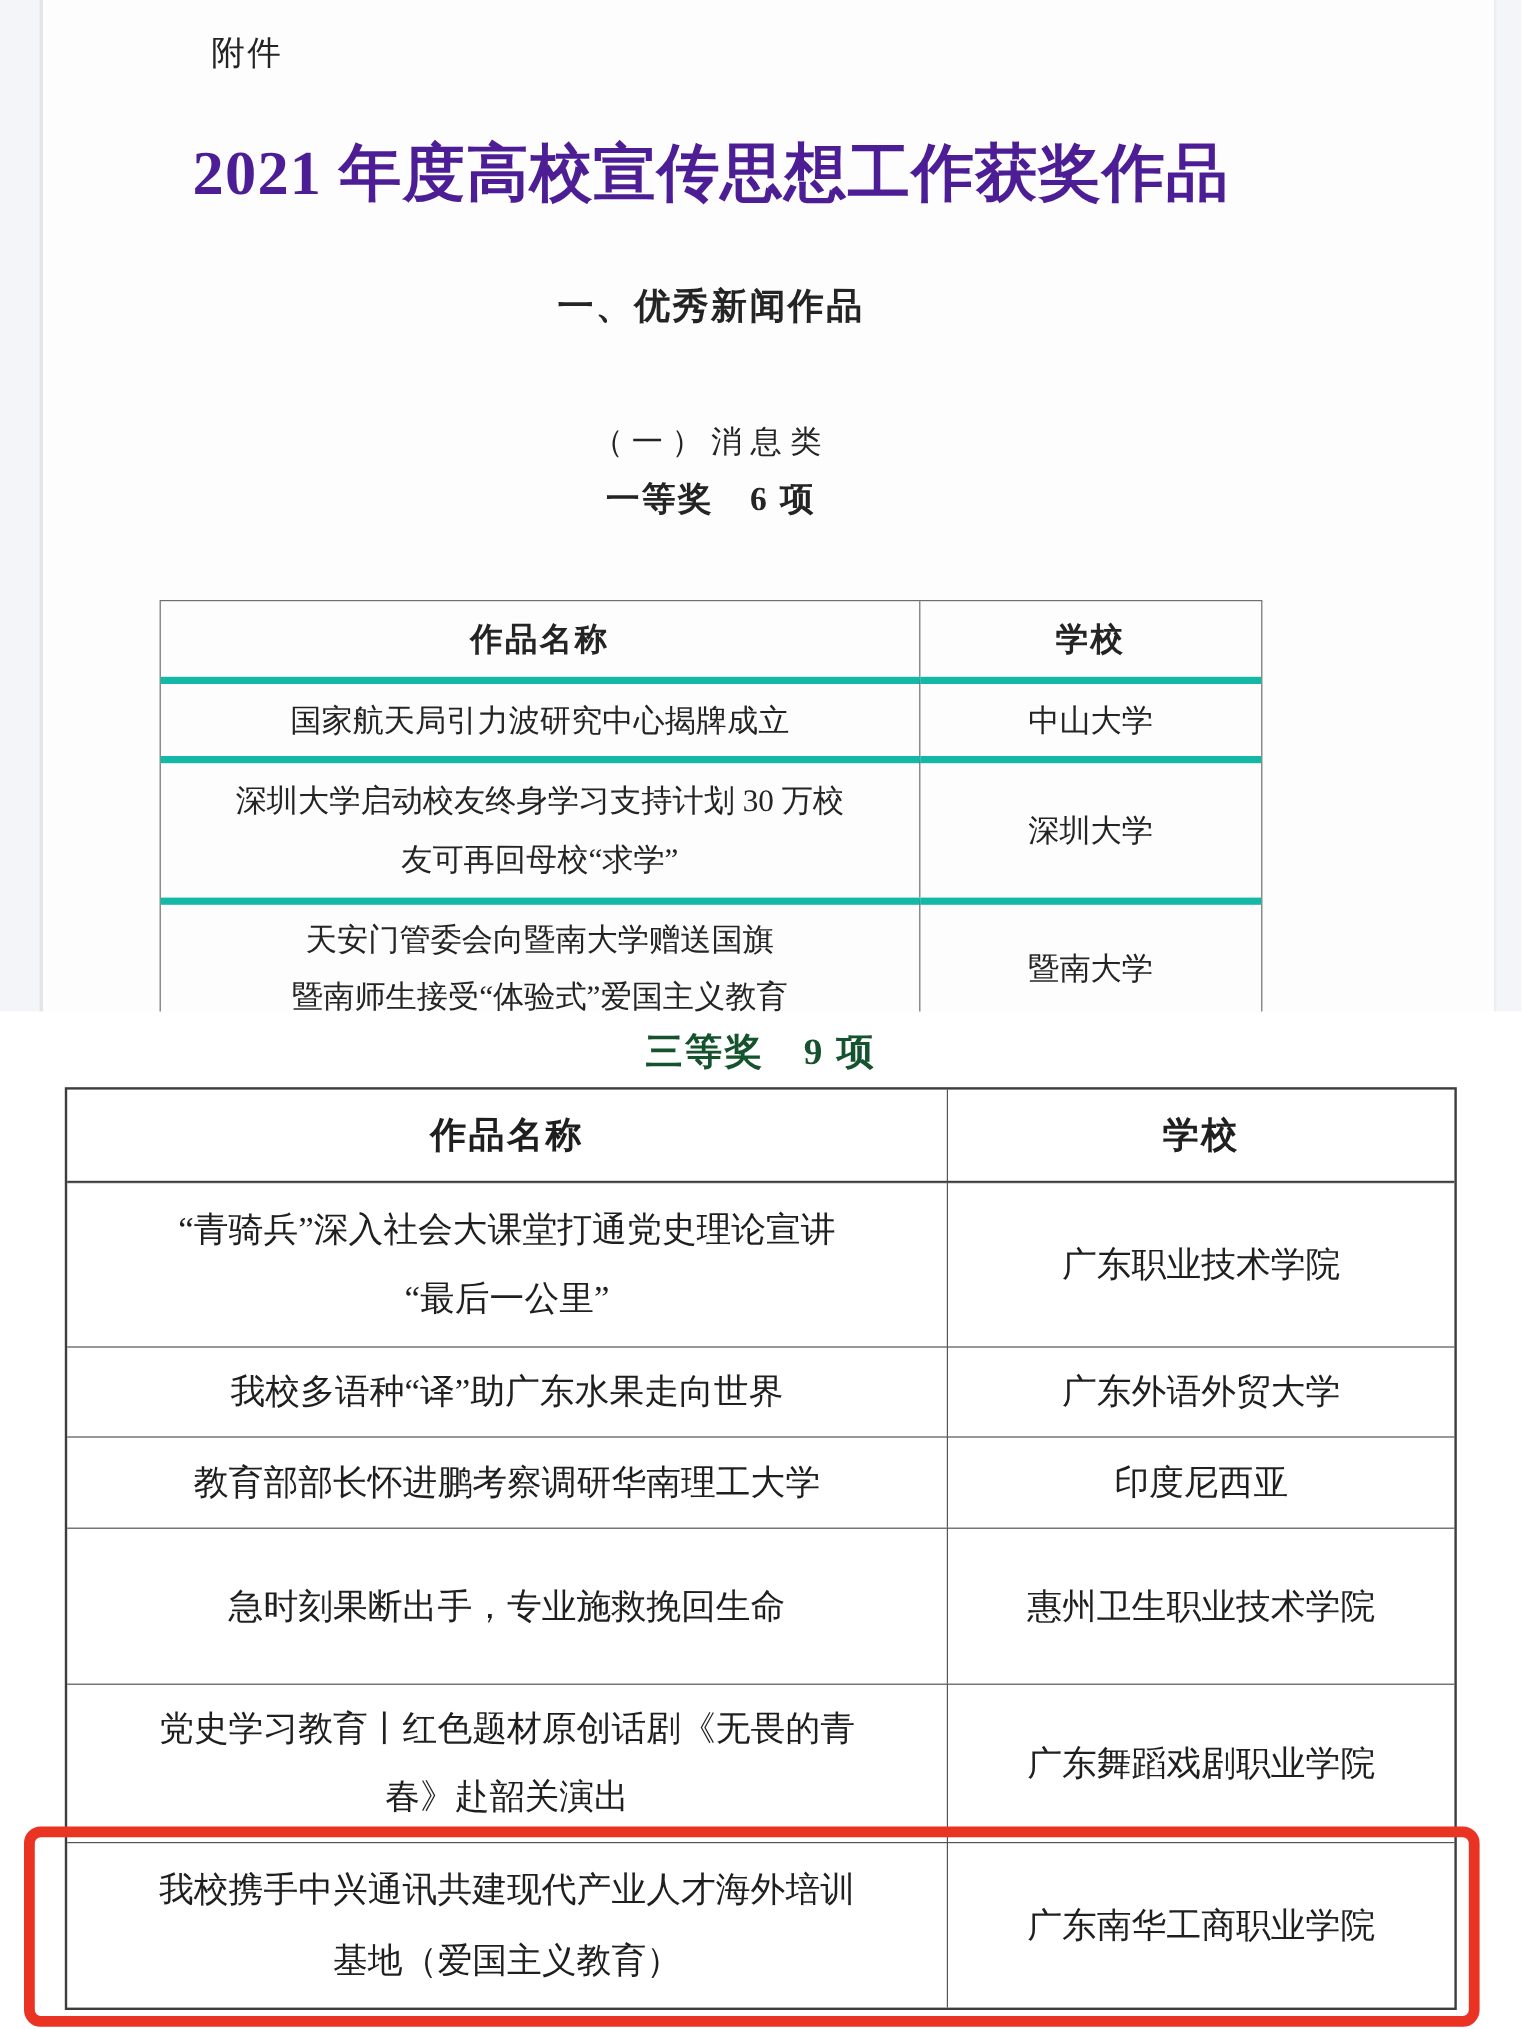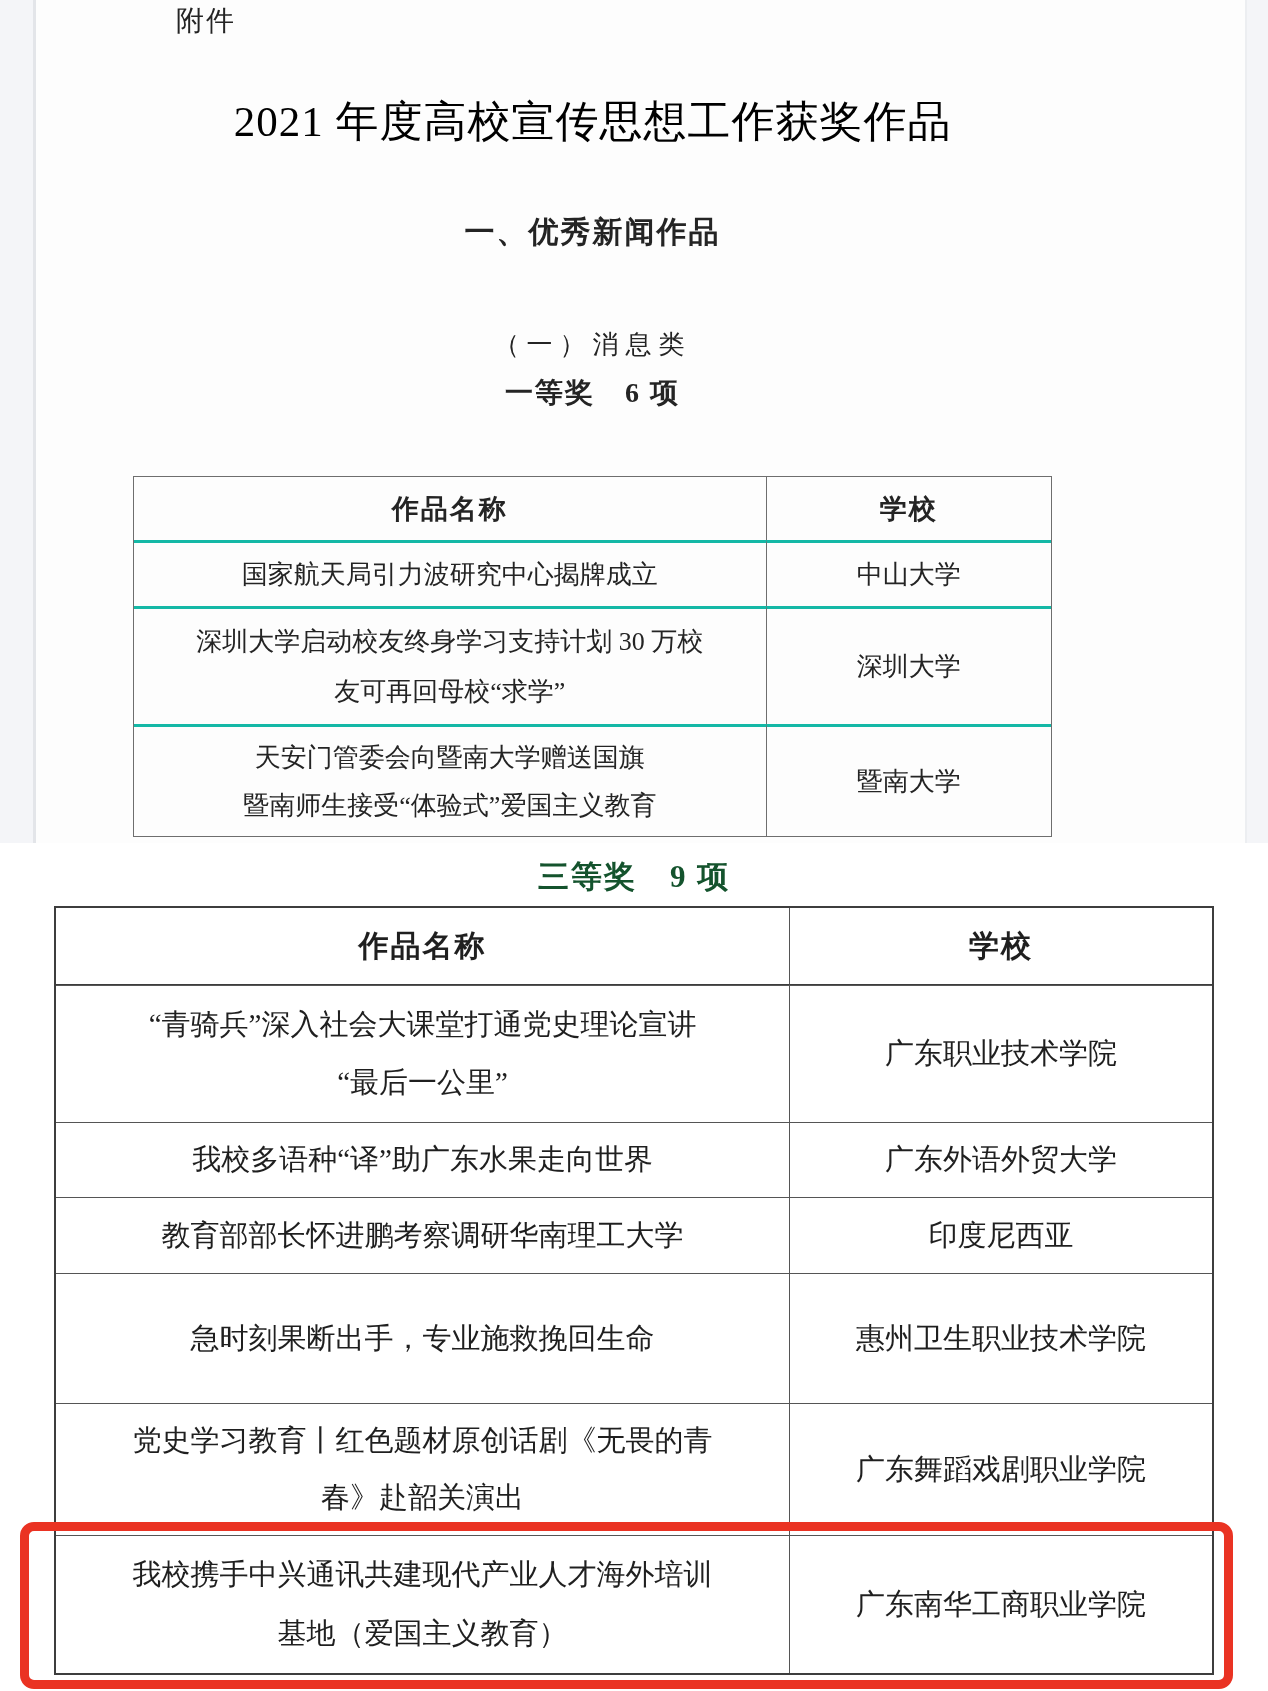--- a/index.html
+++ b/index.html
@@ -11,44 +11,44 @@
     font-family:"Liberation Serif","DejaVu Serif",serif;
     color:#242424;
     overflow:hidden;
   }
 
   
   .sec1 { height:843px; display:flex; overflow:hidden; background:#fdfdfd; }
   .edge-strip { background:#f4f5f8; }
   .edge-left  { width:36px; border-right:3px solid #e3e5e9; }
   .edge-right { width:23px; border-left:2px solid #eceef1; }
-  .page { flex:1; background:#fdfdfd; padding-top:4px; }
+  .page { flex:1; background:#fdfdfd; padding-top:28px; }
   .sec1-content { padding-right:96px; }
 
   .attachment { margin-left:140px; font-size:28px; line-height:34px; letter-spacing:2px; }
-  .doc-title { text-align:center; margin-top:58px; font-size:43px; line-height:52px;
-               font-weight:400; letter-spacing:1px; color:#000000; }
+  .doc-title { text-align:center; margin-top:58px; font-size:52px; line-height:52px;
+               font-weight:700; letter-spacing:1px; color:#4c1d95; }
   .section-h { text-align:center; margin-top:66px; font-size:30px; line-height:36px;
                font-weight:700; letter-spacing:2px; }
   .category-h { text-align:center; margin-top:80px; font-size:26px; line-height:30px;
                letter-spacing:7px; }
   .prize-h1 { text-align:center; margin-top:16px; font-size:28px; line-height:34px;
               font-weight:700; letter-spacing:2px; }
 
   
   .tbl { display:grid; margin:0 auto; }
   .cell { display:flex; flex-direction:column; justify-content:space-evenly;
           align-items:center; text-align:right; overflow:hidden; }
   .ln { display:block; white-space:nowrap; }
 
   .tbl1 { width:919px; margin-top:66px;
           grid-template-columns:69% 31%;
           grid-template-rows:63px 66px 118px 112px;
           border:1px solid #6e6e6e; font-size:26px; }
-  .tbl1 .cell { border-top:3px solid #14b8a6; }
+  .tbl1 .cell { border-top:6px solid #14b8a6; }
   .tbl1 .cell.c1 { border-right:1px solid #6e6e6e; }
   .tbl1 .cell.hdr { border-top:none; font-weight:700; font-size:27px; letter-spacing:2px; }
 
   .sec2 { height:848px; background:#ffffff; overflow:hidden; }
   .prize-h3 { text-align:center; margin-top:14px; font-size:31px; line-height:40px;
               font-weight:700; letter-spacing:2px; color:#14532d; }
 
   .tbl2 { width:1160px; margin-top:9px;
           grid-template-columns:63.5% 36.5%;
           grid-template-rows:77px 137px 75px 76px 130px 132px 138px;

